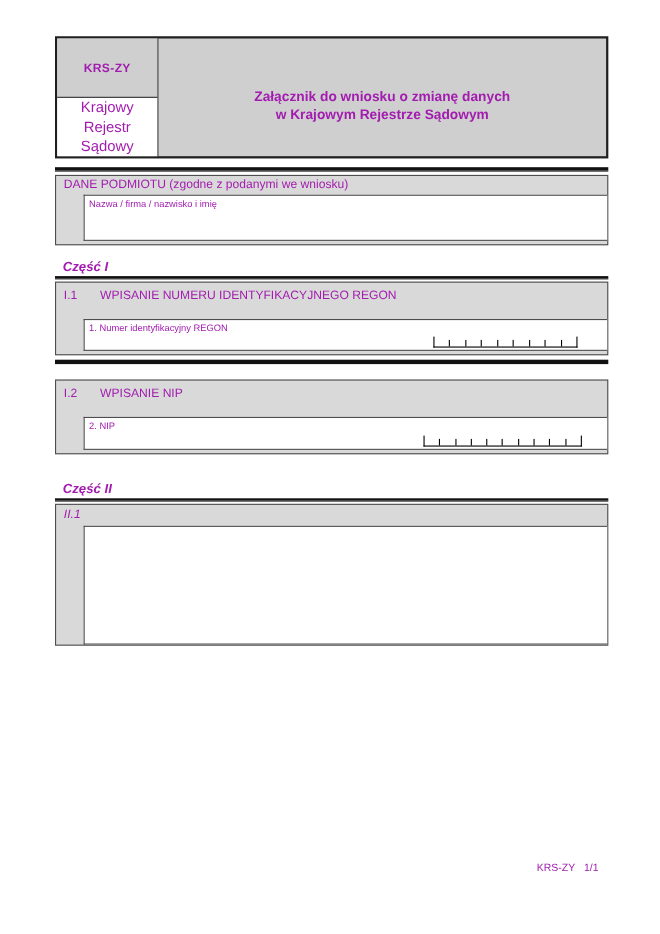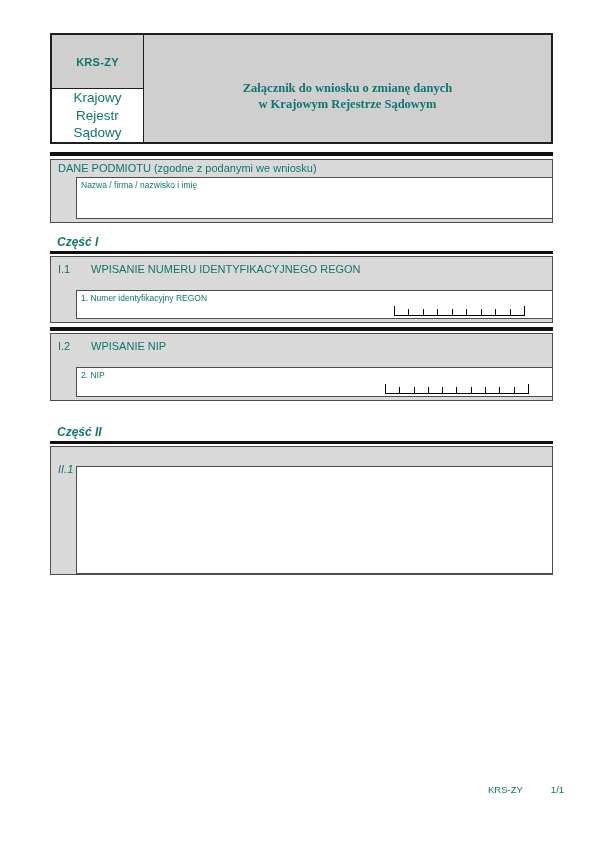--- a/index.html
+++ b/index.html
@@ -1,50 +1,50 @@
 <!DOCTYPE html>
 <html><head>
 <meta charset="utf-8">
 <style>
   * { margin:0; padding:0; box-sizing:border-box; }
   body { background:#fff; }
   .page {
     position:relative; width:600px; height:849px; background:#ffffff;
-    font-family:"Liberation Sans", sans-serif; color:#0f766e; overflow:hidden;
+    font-family:"Liberation Sans", sans-serif; color:#a21caf; overflow:hidden;
   }
   .content { position:absolute; left:50px; top:33px; width:503px; }
 
   
   .hdr { display:flex; border:2px solid #1f1f1f; background:#cfcfcf; }
   .hdr-left { width:92px; border-right:1px solid #1f1f1f; display:flex; flex-direction:column; }
   .hdr-code {
     height:54px; background:#cfcfcf; border-bottom:1px solid #1f1f1f;
     display:flex; align-items:center; justify-content:center;
     font-weight:bold; font-size:11px; letter-spacing:.3px;
   }
   .hdr-org {
     flex:1; background:#ffffff; display:flex; align-items:center; justify-content:center;
     text-align:center; font-weight:normal; font-size:13.5px; line-height:1.3;
     white-space:pre-line;
   }
   .hdr-right { flex:1; text-align:center; padding-top:12px; }
   .hdr-title { font-weight:bold; font-size:12.5px; line-height:1.2; white-space:pre-line; }
-  .hdr-sub   { font-weight:bold; font-size:12.5px; line-height:1.25; margin-top:34px; white-space:pre-line;font-family:Liberation Serif, serif; }
+  .hdr-sub   { font-weight:bold; font-size:12.5px; line-height:1.25; margin-top:34px; white-space:pre-line; }
 
   
   .rule  { height:2px; border-top:3px solid #111; border-bottom:1px solid #111; }
   .rule2 { height:2px; border-top:2px solid #111; border-bottom:1px solid #111; }
   .rule-a { margin-top:8px; }
   .rule-b { margin-top:4px; }
 
   
   .box { border:1px solid #4d4d4d; background:#d9d9d9; margin-top:3px; }
   .box-hd-simple { font-size:11px; padding:2px 0 2px 7px; height:17px; }
   .sec-hd { display:flex; font-size:11px; padding-top:6px; padding-left:7px; height:25px; }
-  .sec-hd.tight { padding-top:16px; height:17px;font-style:italic; }
+  .sec-hd.tight { padding-top:3px; height:17px;font-style:italic; }
   .sec-no { width:33px; flex:0 0 33px; }
   .sec-title { flex:1; }
 
   .field {
     margin-left:25px; background:#ffffff;
     border:1px solid #4d4d4d; border-right:none;
     position:relative; margin-bottom:3px;
   }
   .field-label { font-size:8.5px; padding:2px 0 0 4px; }
   .f-name  { height:42px; }
@@ -63,21 +63,21 @@
   .comb-regon { width:131px; right:27px; }
   .comb-nip   { width:144px; right:23px; }
 
   
   .part { font-weight:bold; font-style:italic; font-size:12px; margin-top:12px; padding-left:7px; }
   .part + .rule2 { margin-top:2px; }
   .part-2 { margin-top:24px; }
 
   
   .footer { position:absolute; top:784px; left:488px; font-size:9.5px; }
-  .footer span + span { margin-left:28px; }
+  .footer span + span { margin-left:8px; }
 </style>
 </head>
 <body>
 
 <div class="page">
   <div class="content">
 
     <div class="hdr">
       <div class="hdr-left">
         <div class="hdr-code">KRS-ZY</div>
@@ -121,21 +121,21 @@
             <i></i>
             <i></i>
             <i></i>
             <i></i>
           </div>
       </div>
     </div>
 
     <div class="rule rule-b"></div>
 
-    <div class="box" style="margin-top:2px">
+    <div class="box" style="margin-top:14px">
       <div class="sec-hd">
         <div class="sec-no">I.2</div>
         <div class="sec-title">WPISANIE NIP</div>
       </div>
       <div class="field f-nip">
         <div class="field-label">2. NIP</div>
         <div></div>
         <div class="comb comb-nip">
             <i></i>
             <i></i>

